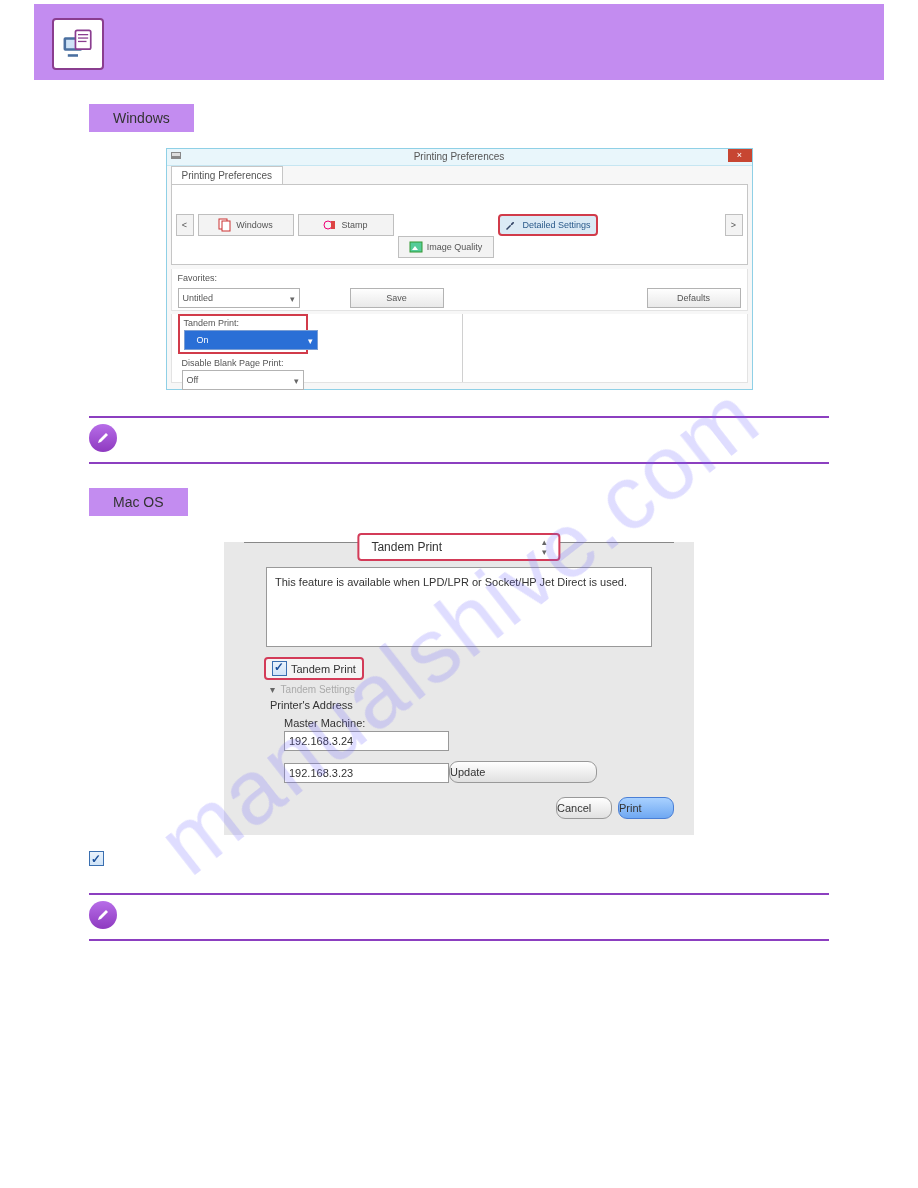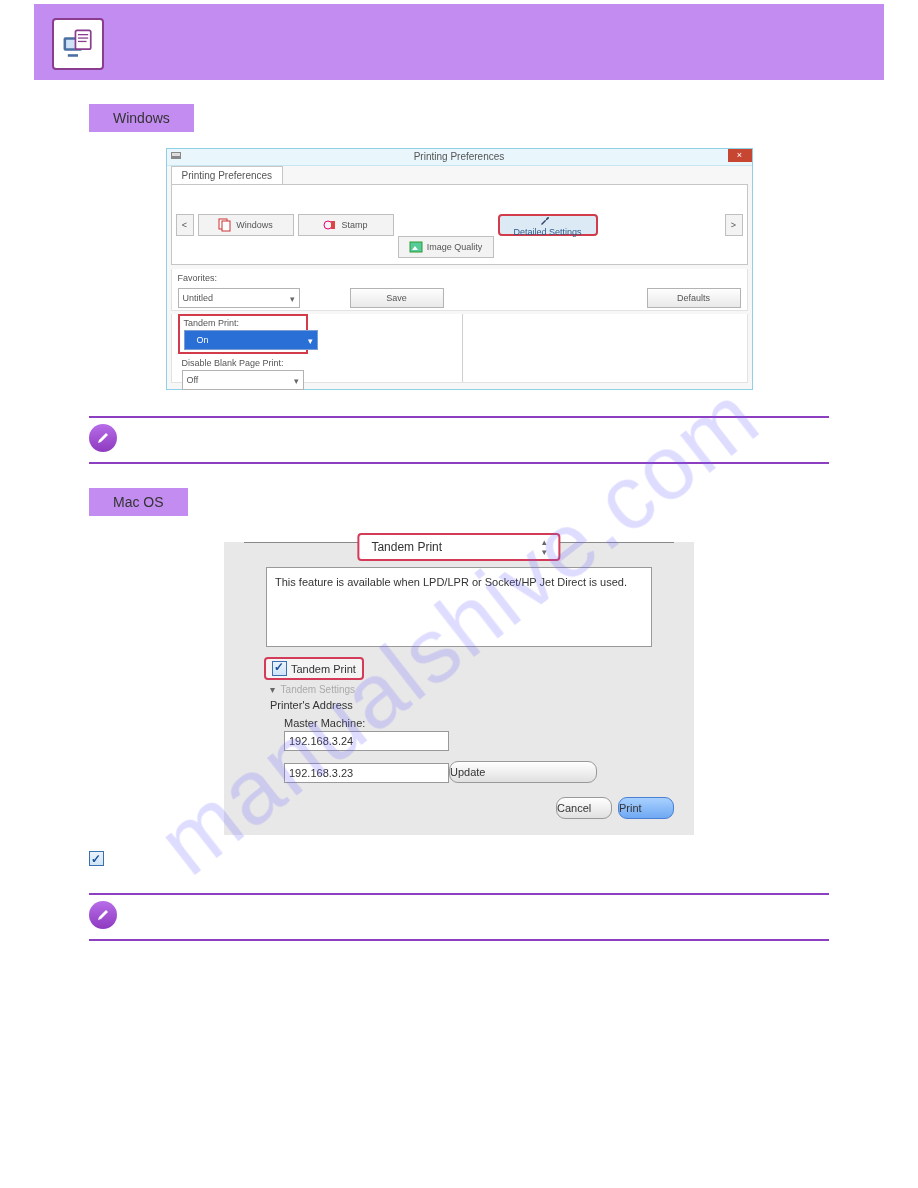--- a/index.html
+++ b/index.html
@@ -79,21 +79,21 @@
     background: #f3f3f3;
     height: 22px;
     display: flex;
     align-items: center;
     justify-content: center;
     font-size: 9px;
     color: #555;
     box-sizing: border-box;
   }
   .glyphlet { width: 14px; height: 14px; display: inline-block; margin-right: 4px; }
-  .active-tab { border: 2px solid #d13b4a; border-radius: 4px; background: #dbeaf5; color: #2a5a8a; flex-direction: column; }
+  .active-tab { border: 2px solid #d13b4a; border-radius: 4px; background: #dbeaf5; color: #2a5a8a; }
   .inner-row {
     display: flex;
     background: #fff;
     margin: 4px 4px 0 4px;
     border: 1px solid #e3e3e3;
     border-top: none;
     padding: 4px 6px 2px 6px;
     gap: 5px;
   }
   .ddl {

